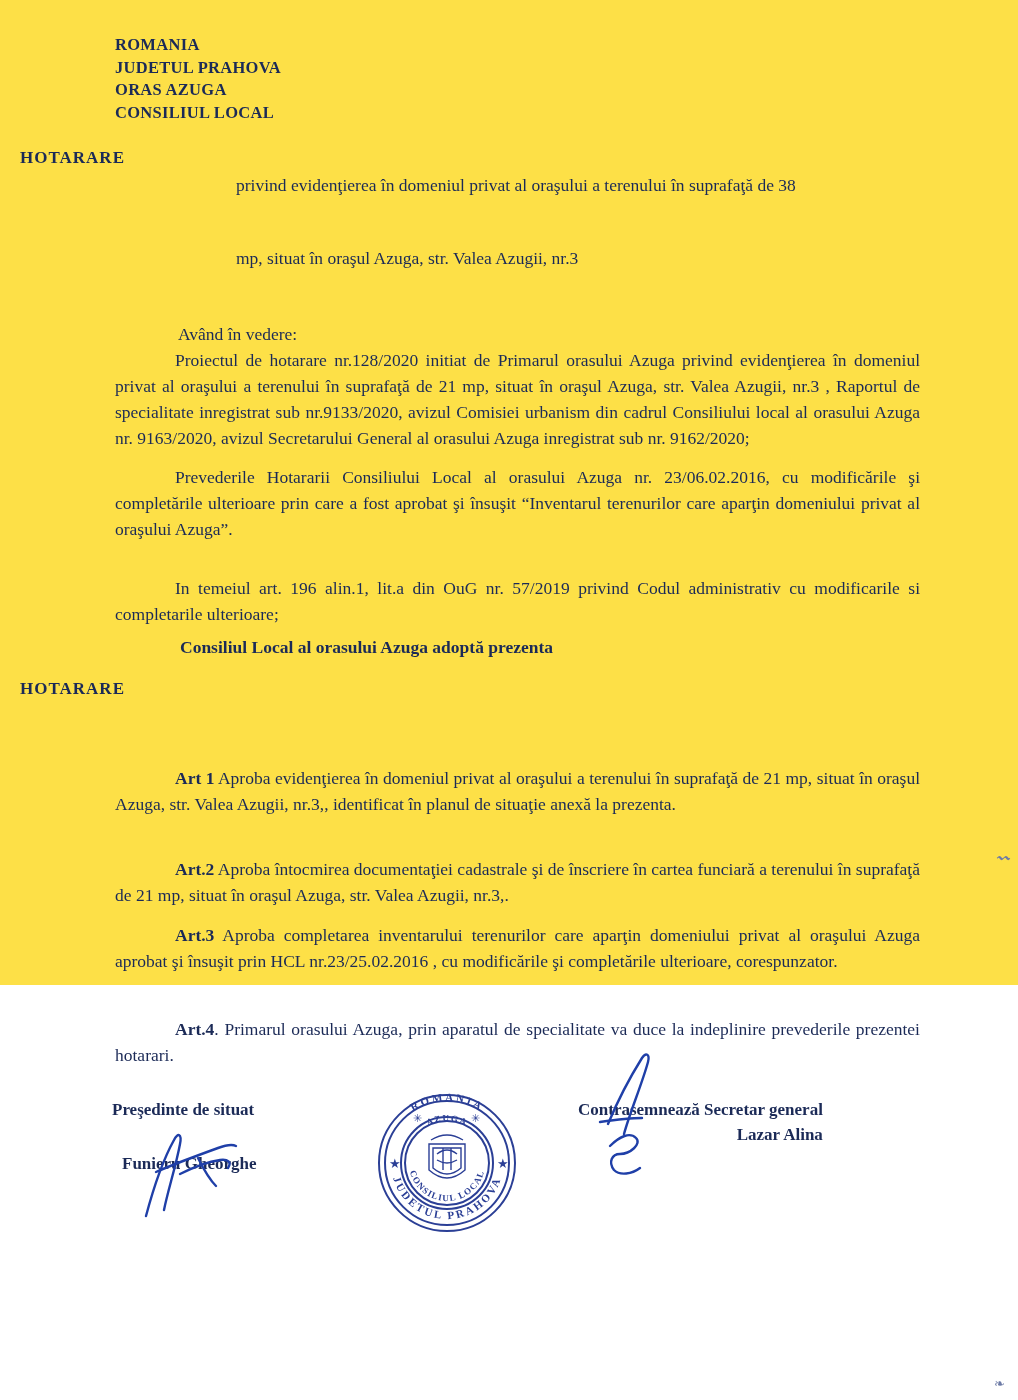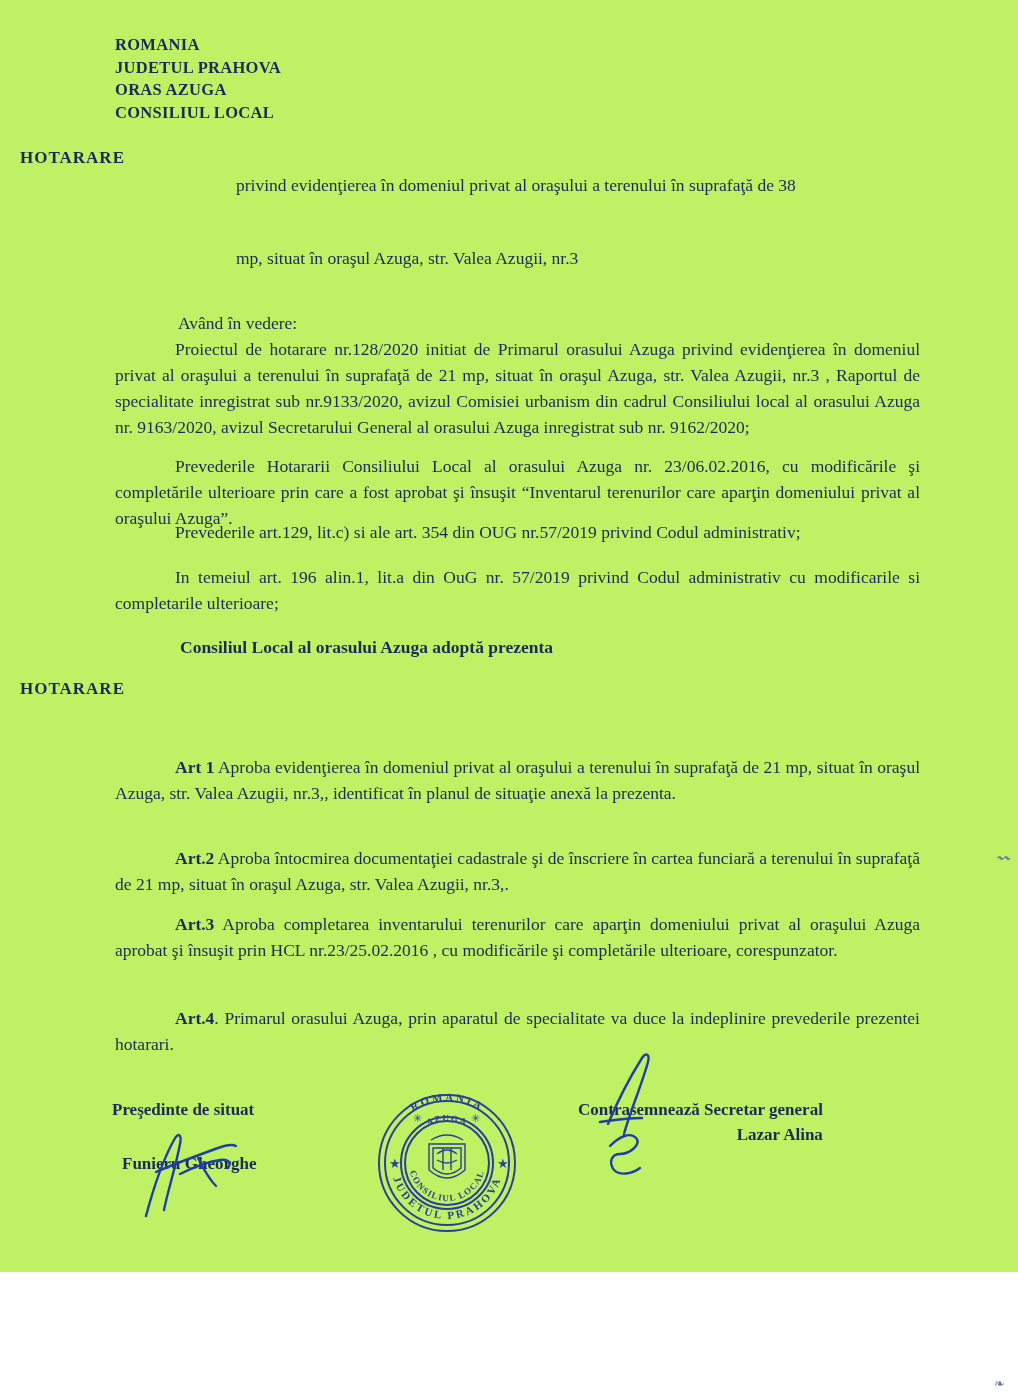--- a/index.html
+++ b/index.html
@@ -12,22 +12,22 @@
     height: 1400px;
     position: relative;
     font-family: "Liberation Serif", serif;
     color: #1d2c5b;
     overflow: hidden;
   }
   .page {
     position: absolute;
     left: 0; top: 0;
     width: 1018px;
-    height: 1272px;
-    background: #bef264;
+    height: 985px;
+    background: #fde047;
   }
   .header-block {
     position: absolute;
     left: 115px;
     top: 34px;
     font-family: "Liberation Serif", serif;
     font-weight: bold;
     font-size: 16.5px;
     line-height: 22.5px;
     letter-spacing: 0.3px;
@@ -57,20 +57,21 @@
     color: #1b2a57;
   }
   .subtitle .line2 { display: block; margin-top: 48px; }
 
   .body-text {
     position: absolute;
     font-size: 17.5px;
     line-height: 26px;
     color: #1b2a57;
     text-align: justify;
+    margin-top: 11px;
   }
   #para-avand {
     left: 178px;
     top: 310px;
     width: 300px;
     text-align: left;
   }
   #para-proiect {
     left: 115px;
     top: 336px;
@@ -201,21 +202,20 @@
     <span>privind  evidenţierea în domeniul privat al oraşului a terenului în suprafaţă de 38</span>
     <span class="line2">mp, situat în oraşul Azuga, str. Valea Azugii, nr.3</span>
   </div>
 
   <div class="body-text" id="para-avand">Având în vedere:</div>
 
   <div class="body-text" id="para-proiect">Proiectul de hotarare nr.128/2020 initiat de Primarul orasului Azuga privind evidenţierea în domeniul privat al oraşului a terenului în suprafaţă de 21 mp, situat în oraşul Azuga, str. Valea Azugii, nr.3 , Raportul de specialitate inregistrat sub nr.9133/2020, avizul Comisiei urbanism din cadrul Consiliului local al orasului Azuga nr. 9163/2020, avizul Secretarului General al orasului Azuga inregistrat sub nr. 9162/2020;</div>
 
   <div class="body-text" id="para-prevederi-hcl">Prevederile Hotararii Consiliului Local al orasului Azuga  nr. 23/06.02.2016, cu modificările şi completările ulterioare prin care a fost aprobat şi însuşit “Inventarul terenurilor care aparţin domeniului privat al oraşului Azuga”.</div>
 
-  <div class="body-text" id="para-prevederi-art">Prevederile art.129, lit.c) si ale art. 354 din OUG nr.57/2019 privind Codul administrativ;</div>
 
   <div class="body-text" id="para-temei">In temeiul art. 196 alin.1, lit.a din OuG nr. 57/2019 privind Codul administrativ cu modificarile si completarile ulterioare;</div>
 
   <div class="bold-center-left">Consiliul Local al orasului Azuga adoptă prezenta</div>
 
   <div class="title-center" id="doc-title2">HOTARARE</div>
 
   <div class="body-text" id="art-1">
     <span class="art-label">Art 1</span><span> Aproba  evidenţierea în domeniul privat al oraşului a terenului în suprafaţă de 21 mp, situat în oraşul Azuga, str. Valea Azugii, nr.3,, identificat în planul de situaţie anexă la prezenta.</span>
   </div>

